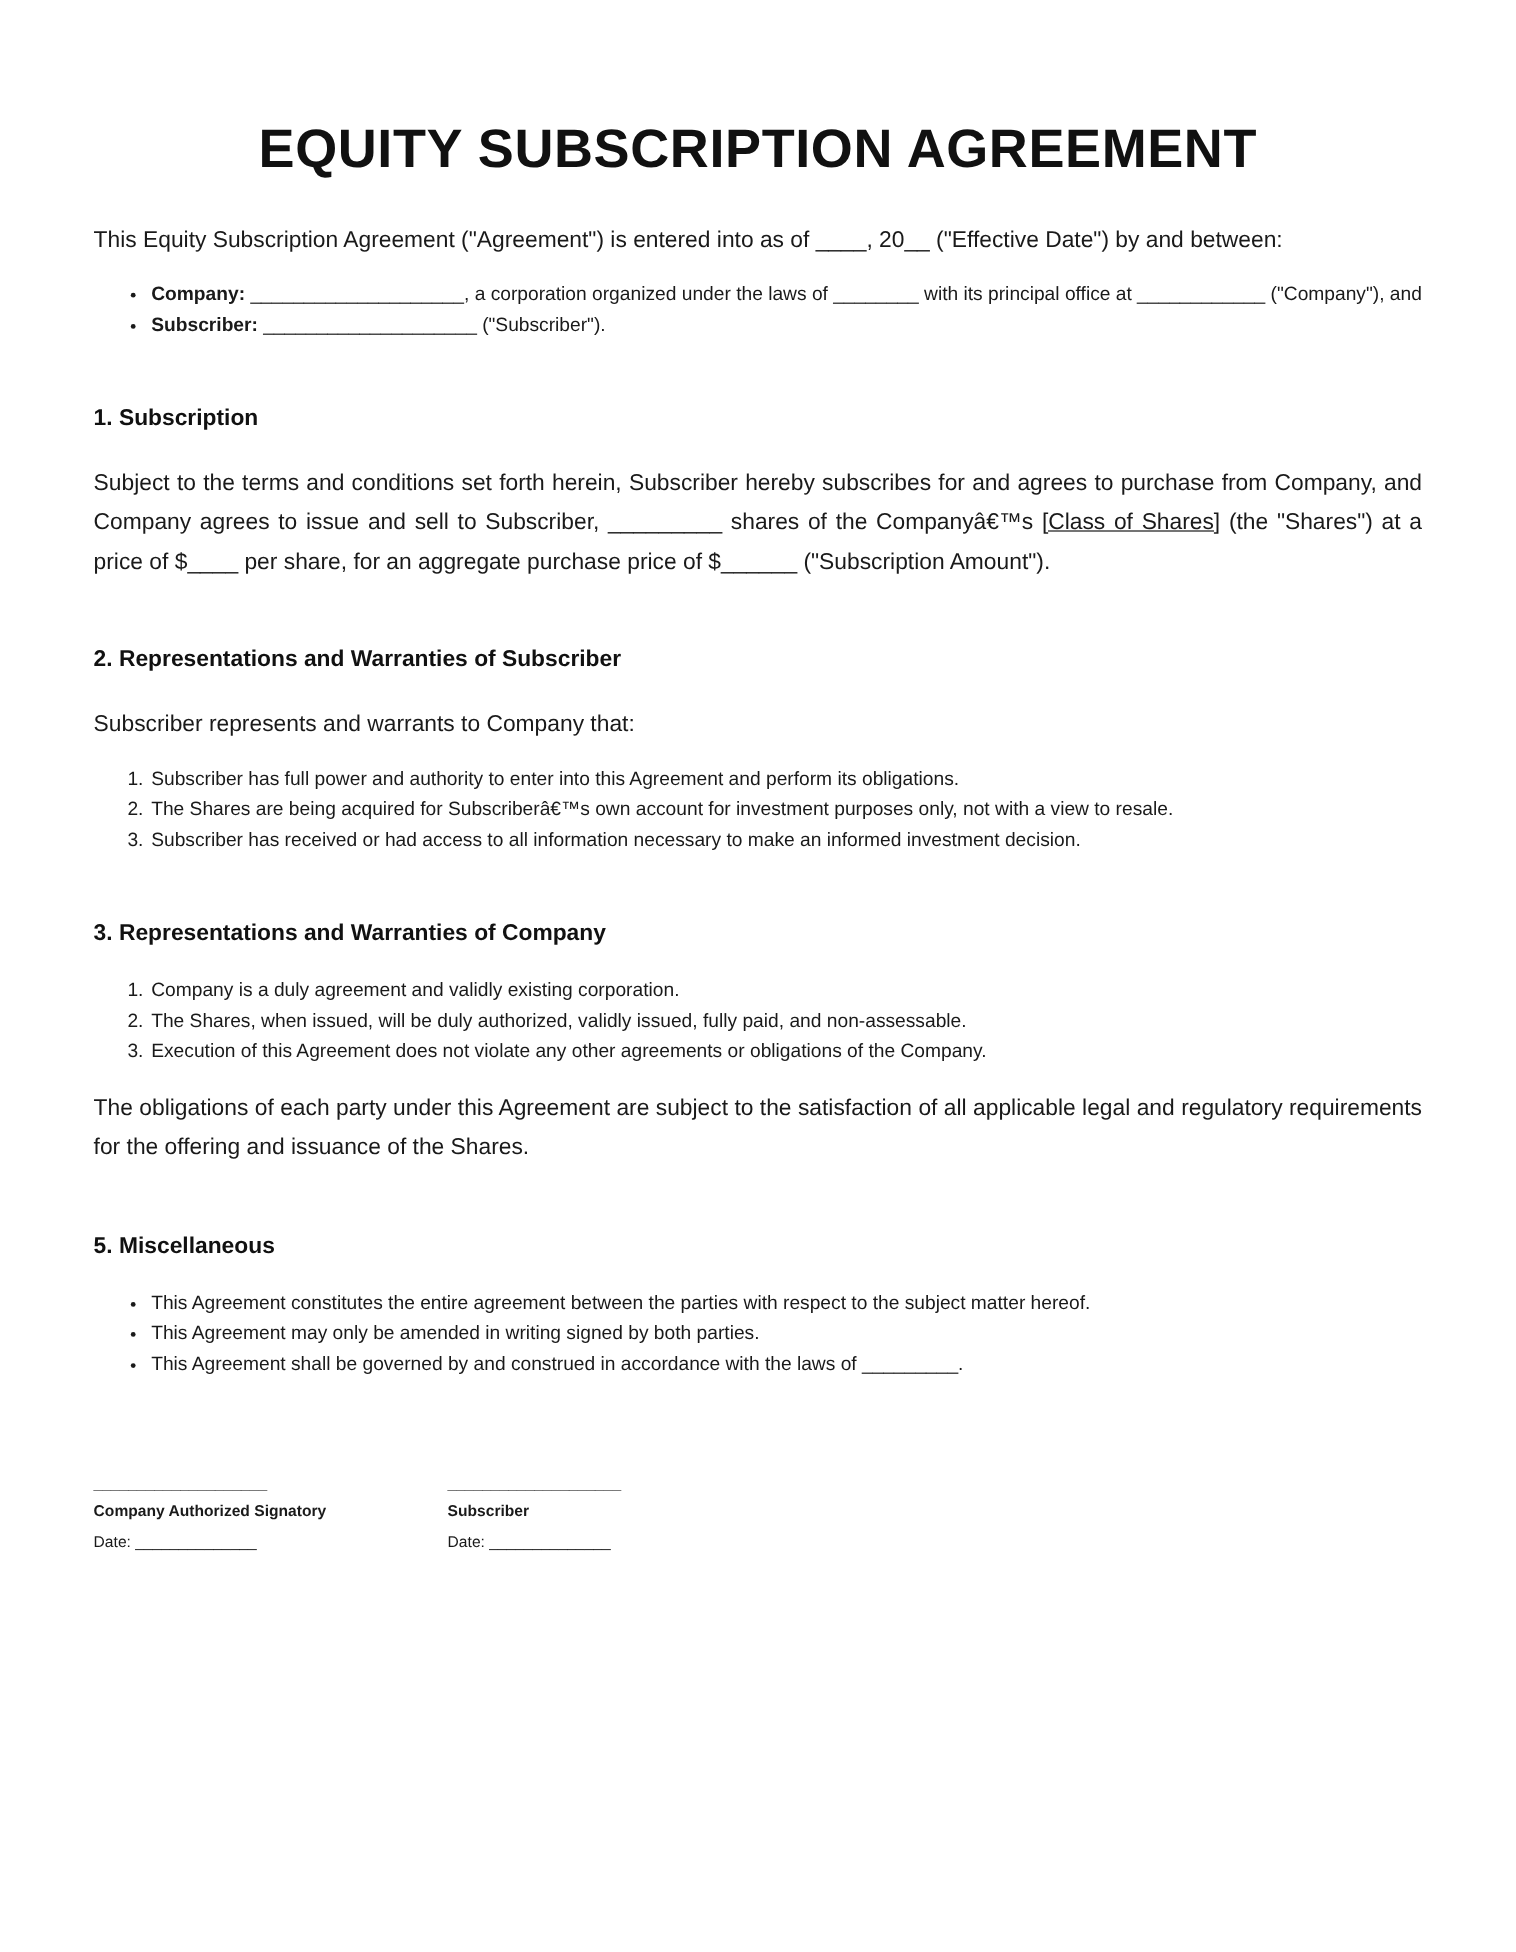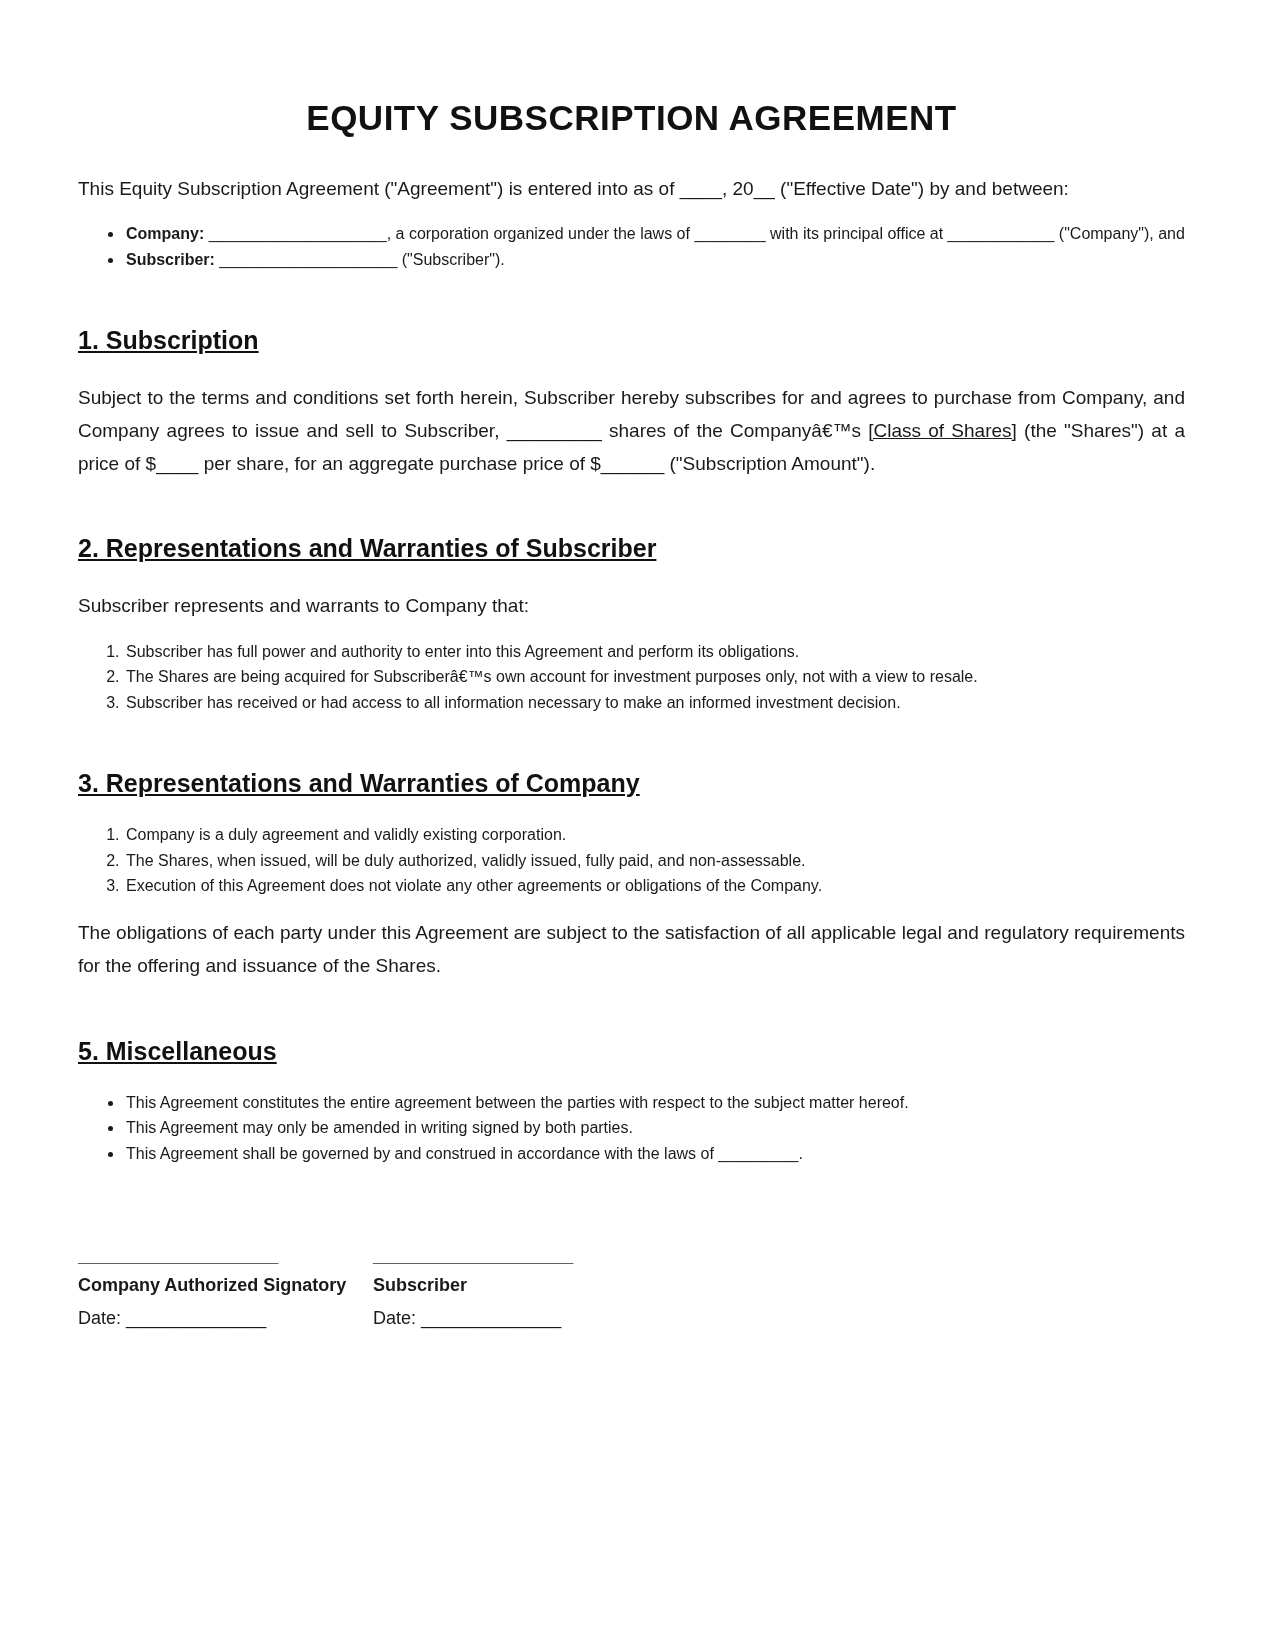--- a/index.html
+++ b/index.html
@@ -11,21 +11,21 @@
   }
   .page {
     width: 1263px;
     min-height: 1627px;
     box-sizing: border-box;
     padding: 0 78px 420px 78px;
     background: #ffffff;
   }
   h1.doc-title {
     margin: 98px 0 34px 0;
-    font-size: 35px;
+    font-size: 45px;
     font-weight: 700;
     text-align: center;
     letter-spacing: 0.5px;
     color: #111;
   }
   p.body-text {
     font-size: 19px;
     line-height: 1.75;
     margin: 0 0 18px 0;
   }
@@ -36,36 +36,35 @@
     margin: 12px 0 18px 0;
     padding-left: 46px;
     font-size: 16px;
   }
   ul.doc-bullets li, ol.doc-numbers li {
     line-height: 1.42;
     margin-bottom: 3px;
     padding-left: 2px;
   }
   h2.section-heading {
-    font-size: 25px;
+    font-size: 19px;
     font-weight: 700;
     color: #111;
     margin: 54px 0 26px 0;
-    text-decoration: underline;
   }
   .intro-block { margin-top: 0; }
   .underline-token {
     text-decoration: underline;
   }
   .bold { font-weight: 700; }
   .sig-row {
     display: flex;
     gap: 0;
     margin-top: 78px;
-    font-size: 18px;
+    font-size: 13px;
   }
   .sig-col {
     width: 295px;
   }
   .sig-line {
     font-weight: 700;
     letter-spacing: 0;
     line-height: 1.4;
   }
   .sig-label {

